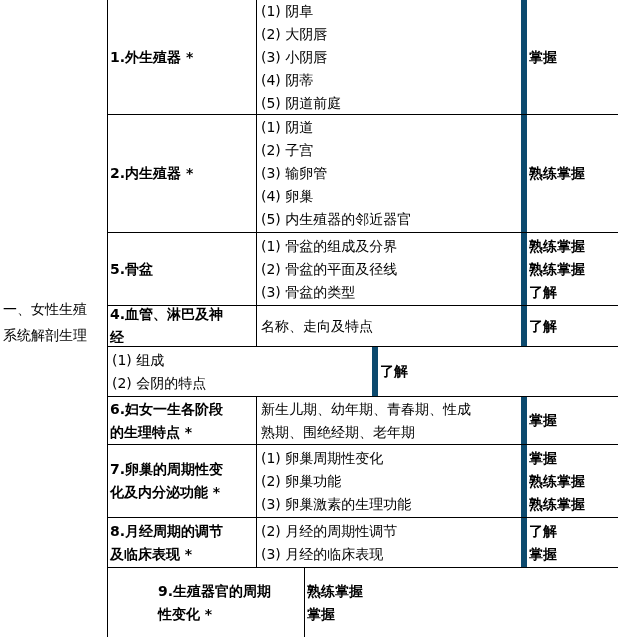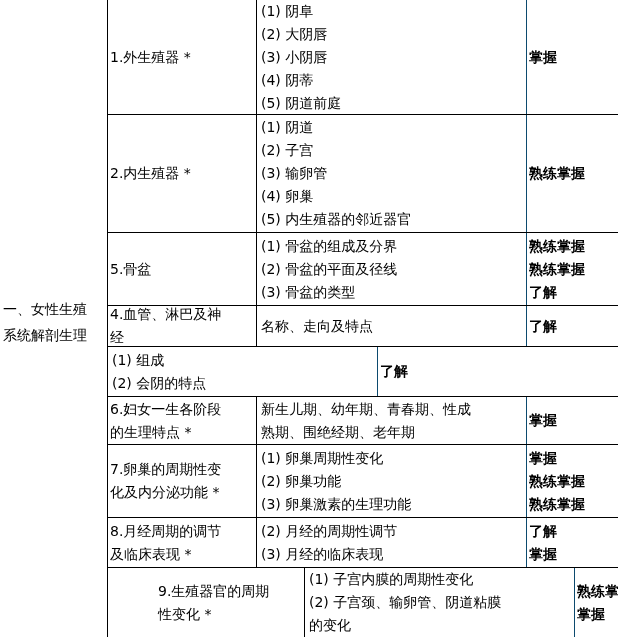--- a/index.html
+++ b/index.html
@@ -51,24 +51,25 @@
     justify-content: center;
     line-height: 23px;
     white-space: pre-line;
     overflow: hidden;
   }
   .cell-section {
     width: 149px;
     border-right: 1px solid #000000;
     padding-left: 2px;
     padding-right: 2px;
+    font-weight: bold;
   }
   .cell-detail {
     width: 270px;
-    border-right: 1px solid #0c4a6e;
+    border-right: 6px solid #0c4a6e;
     padding-left: 4px;
     padding-right: 18px;
   }
   .cell-mastery {
     flex: 1;
     padding-left: 2px;
     font-weight: bold;
   }
 </style>
 </head>
@@ -148,21 +149,18 @@
 及临床表现 *</div>
       <div class="cell cell-detail">(2) 月经的周期性调节
 (3) 月经的临床表现</div>
       <div class="cell cell-mastery">了解
 掌握</div>
     </div>
 
     <div class="t-row r9 last">
       <div class="cell cell-section">9.生殖器官的周期
 性变化 *</div>
-      <div class="cell cell-detail">(1) 子宫内膜的周期性变化
-(2) 子宫颈、输卵管、阴道粘膜
-的变化</div>
       <div class="cell cell-mastery">熟练掌握
 掌握</div>
     </div>
 
   </div>
 </div>
 
 </body></html>

